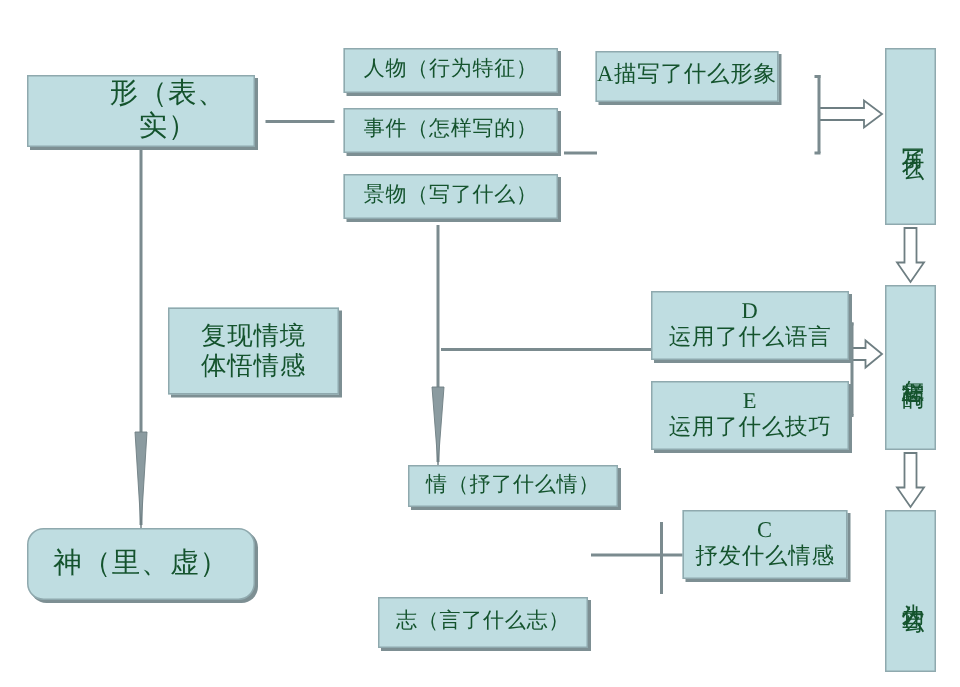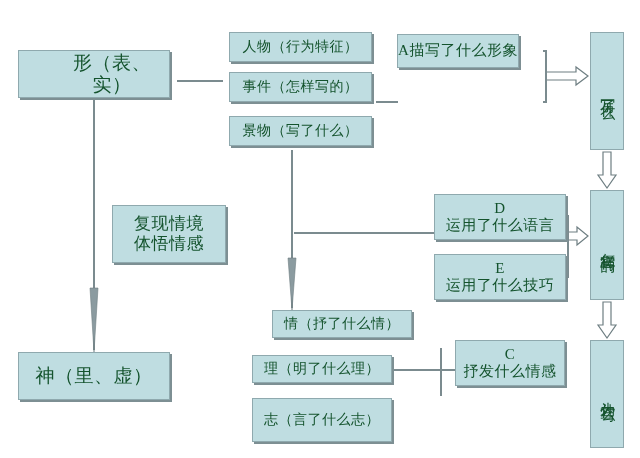--- a/index.html
+++ b/index.html
@@ -96,36 +96,35 @@
   <div class="line hline" style="left:294px;top:232px;width:141px;"></div>
   <div class="line vline" style="left:567px;top:215px;height:62px;"></div>
   <div class="line hline" style="left:565px;top:215px;width:4px;"></div>
   <div class="line hline" style="left:565px;top:276px;width:4px;"></div>
 
   <div class="line hline" style="left:394px;top:369px;width:62px;"></div>
   <div class="line vline" style="left:440px;top:348px;height:48px;"></div>
 
   <div class="box shadow" style="left:18px;top:50px;width:152px;height:48px;font-size:19px;padding-left:36px;">形（表、实）</div>
 
-  <div class="box shadow" style="left:18px;top:352px;width:152px;height:48px;font-size:19px;">神（里、虚）</div>
+  <div class="box shadow" style="left:18px;top:352px;width:152px;height:48px;font-size:19px;border-radius:11px;">神（里、虚）</div>
 
   <div class="box shadow" style="left:112px;top:205px;width:114px;height:58px;font-size:17px;">复现情境
 体悟情感</div>
 
   <div class="box shadow" style="left:229px;top:32px;width:143px;height:30px;font-size:14px;">人物（行为特征）</div>
 
   <div class="box shadow" style="left:229px;top:72px;width:143px;height:30px;font-size:14px;">事件（怎样写的）</div>
 
   <div class="box shadow" style="left:229px;top:116px;width:143px;height:30px;font-size:14px;">景物（写了什么）</div>
 
   <div class="box shadow" style="left:252px;top:310px;width:140px;height:28px;font-size:14px;margin-left:20px;">情（抒了什么情）</div>
 
-  <div class="box shadow" style="left:252px;top:355px;width:140px;height:28px;font-size:14px;">理（明了什么理）</div>
 
-  <div class="box shadow" style="left:252px;top:398px;width:140px;height:44px;font-size:14px;">志（言了什么志）</div>
+  <div class="box shadow" style="left:252px;top:398px;width:140px;height:34px;font-size:14px;">志（言了什么志）</div>
 
   <div class="box shadow" style="left:397px;top:34px;width:122px;height:34px;font-size:15px;">A描写了什么形象</div>
 
 
   <div class="box shadow" style="left:434px;top:194px;width:132px;height:46px;font-size:15px;">D
 运用了什么语言</div>
 
   <div class="box shadow" style="left:434px;top:254px;width:132px;height:46px;font-size:15px;">E
 运用了什么技巧</div>
 

